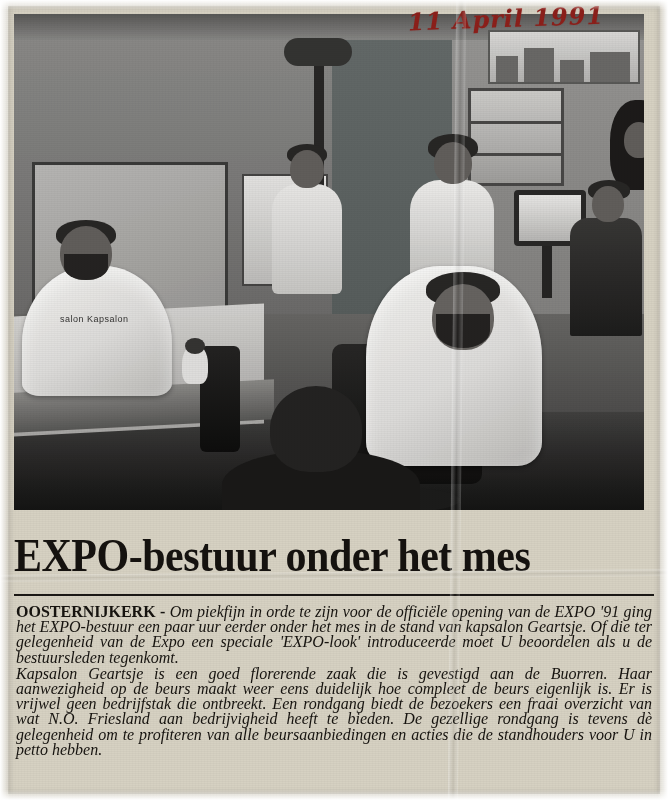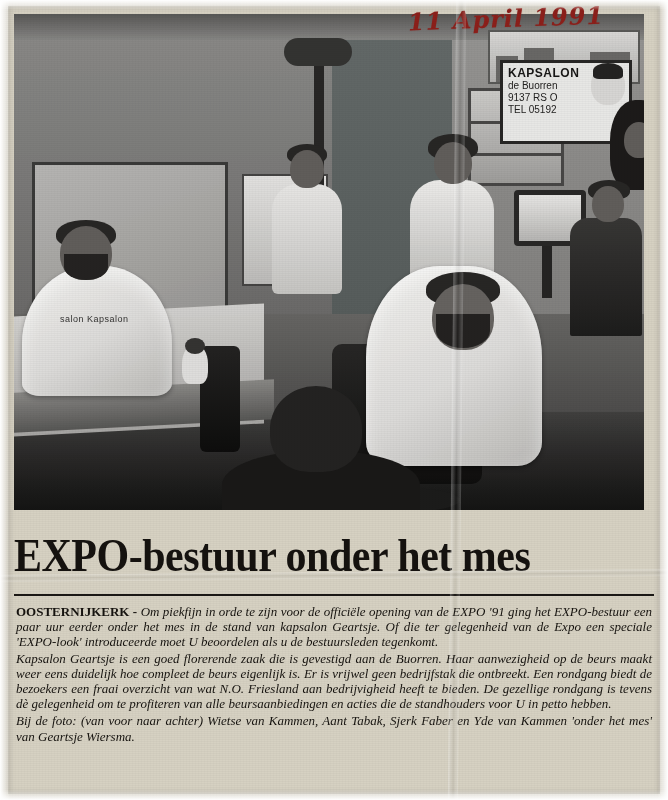--- a/index.html
+++ b/index.html
@@ -334,21 +334,21 @@
   }
 
   
   .article {
     position: absolute;
     left: 16px;
     top: 604px;
     width: 636px;
     font-family: "Liberation Serif", serif;
     font-style: italic;
-    font-size: 13px;
+    font-size: 16px;
     line-height: 15.2px;
     color: #16130f;
     text-align: justify;
   }
   .article p { margin: 0 0 1px 0; }
   .article .lead-loc {
     font-style: normal;
     font-weight: bold;
   }
   .article .para-caption { margin-top: 2px; }
@@ -396,27 +396,20 @@
     </div>
 
     <div class="ph-mirror-left"></div>
     <div class="poster"></div>
 
     <div class="shelf">
       <div class="shelf-row" style="top:30px;"></div>
       <div class="shelf-row" style="top:62px;"></div>
     </div>
 
-    <div class="sign">
-      <div class="sign-face"></div>
-      <div class="sign-title">KAPSALON</div>
-      <div class="sign-line">de Buorren</div>
-      <div class="sign-line">9137 RS O</div>
-      <div class="sign-line">TEL 05192</div>
-    </div>
 
     <div class="dryer-arm"></div>
     <div class="dryer-hood"></div>
 
     <div class="monitor"></div>
     <div class="monitor-stand"></div>
 
     <div class="ph-counter-left"></div>
     <div class="ph-counter-left2"></div>
 
@@ -457,21 +450,20 @@
   </div>
 
   <div class="handwritten-date">11 April 1991</div>
 
   <div class="headline">EXPO-bestuur onder het mes</div>
   <div class="rule"></div>
 
   <div class="article">
     <p><span class="lead-loc">OOSTERNIJKERK -</span><span> Om piekfijn in orde te zijn voor de officiële opening van de EXPO '91 ging het EXPO-bestuur een paar uur eerder onder het mes in de stand van kapsalon Geartsje. Of die ter gelegenheid van de Expo een speciale 'EXPO-look' introduceerde moet U beoordelen als u de bestuursleden tegenkomt.</span></p>
     <p>Kapsalon Geartsje is een goed florerende zaak die is gevestigd aan de Buorren. Haar aanwezigheid op de beurs maakt weer eens duidelijk hoe compleet de beurs eigenlijk is. Er is vrijwel geen bedrijfstak die ontbreekt. Een rondgang biedt de bezoekers een fraai overzicht van wat N.O. Friesland aan bedrijvigheid heeft te bieden. De gezellige rondgang is tevens dè gelegenheid om te profiteren van alle beursaanbiedingen en acties die de standhouders voor U in petto hebben.</p>
-    <p class="para-caption">Bij de foto: (van voor naar achter) Wietse van Kammen, Aant Tabak, Sjerk Faber en Yde van Kammen 'onder het mes' van Geartsje Wiersma.</p>
   </div>
 
   <div class="fold fold-v1"></div>
   <div class="fold fold-h1"></div>
   <div class="grain"></div>
   <div class="edge-top"></div>
   <div class="edge-bottom"></div>
   <div class="edge-left"></div>
   <div class="edge-right"></div>
 </div>

